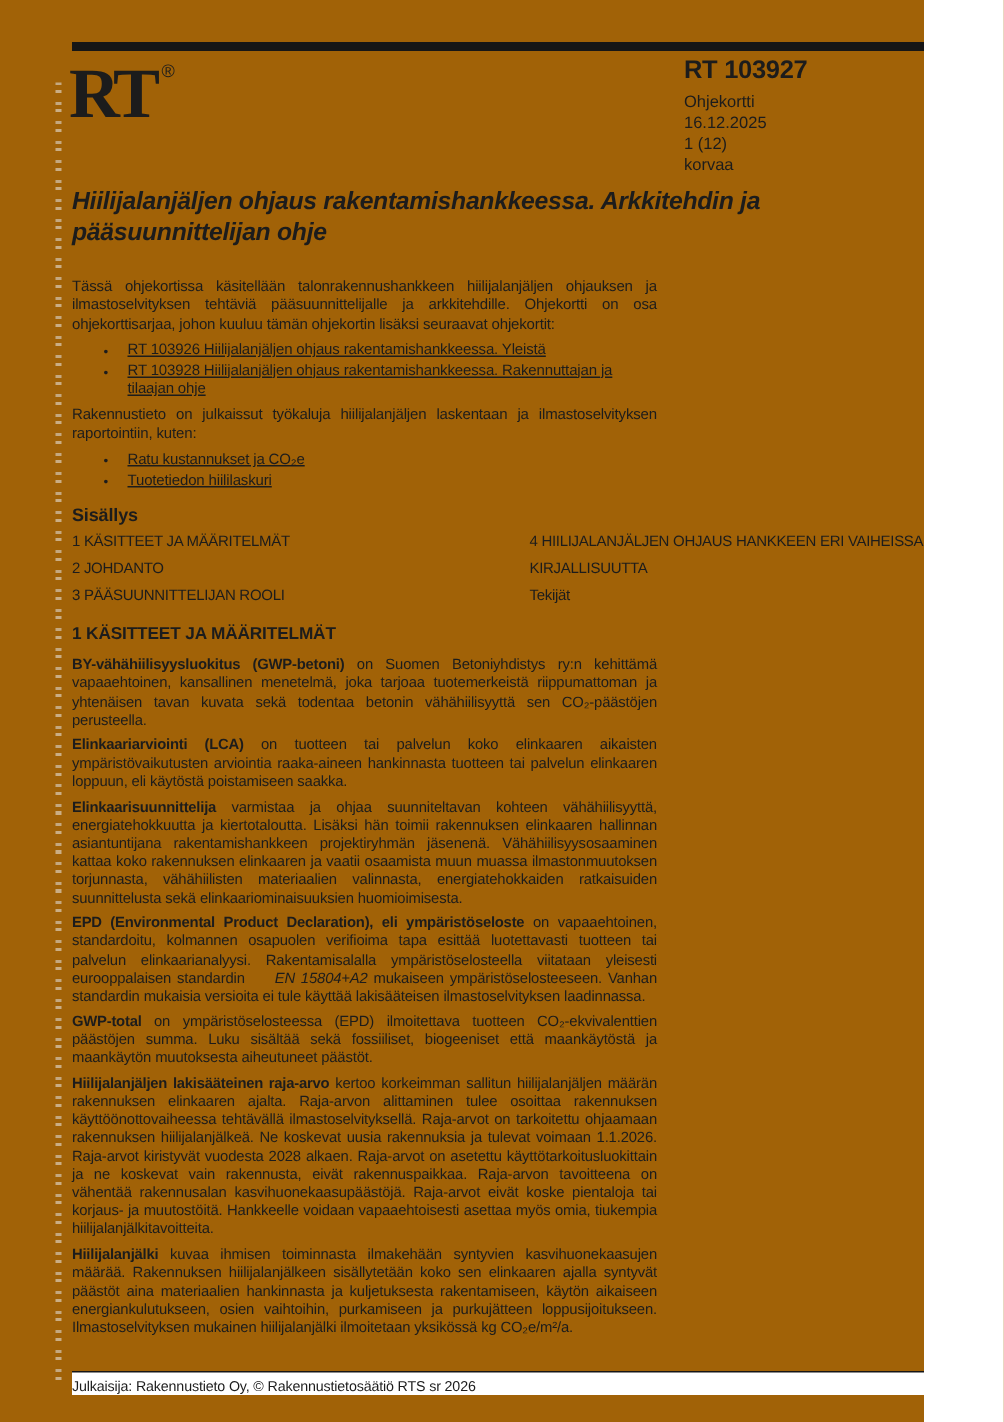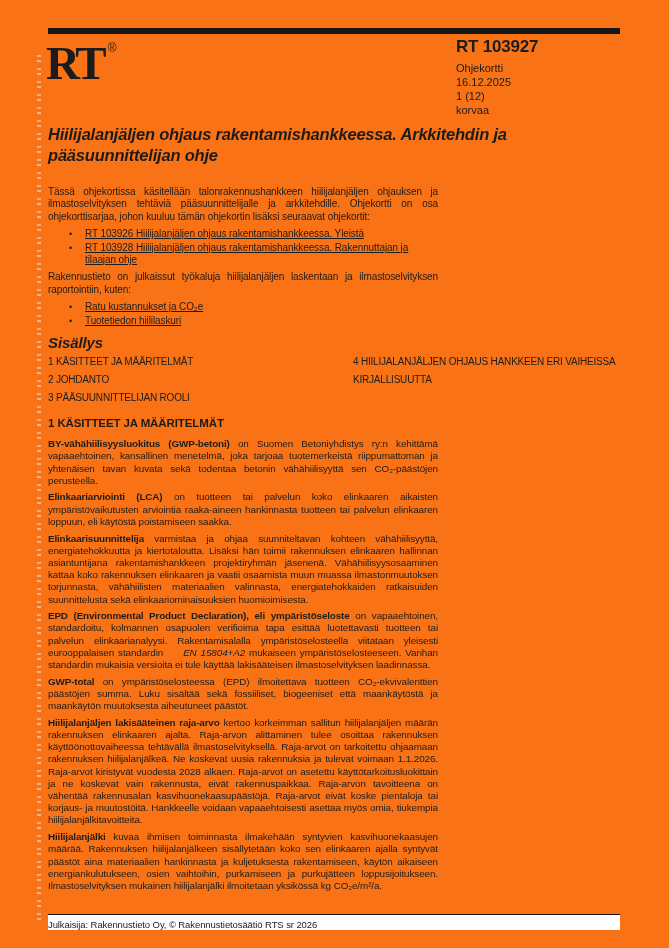--- a/index.html
+++ b/index.html
@@ -1,35 +1,35 @@
 <!DOCTYPE html>
 <html lang="fi"><head>
 <meta charset="utf-8">
 <style>
   html,body{margin:0;padding:0;background:#fff;}
-  .page{position:relative;width:669px;height:948px;background:#f97316;overflow:hidden;
+  .page{position:relative;width:616px;height:948px;background:#a16207;overflow:hidden;
         font-family:"Liberation Sans",sans-serif;color:#1c1c1c;}
   
   .edge-print{position:absolute;left:37px;top:55px;width:4px;height:870px;opacity:.55;
         background:repeating-linear-gradient(to bottom,#e2e2e2 0 2px,transparent 2px 5px,#ececec 5px 7px,transparent 7px 13px);}
   .topbar{position:absolute;left:48px;top:28px;width:572px;height:6px;background:#161616;}
   .logo{position:absolute;left:46px;top:40px;font-family:"Liberation Serif",serif;font-weight:bold;
         font-size:47px;line-height:1;letter-spacing:-3px;}
   .logo .reg{font-size:12px;position:relative;top:-27px;left:4px;letter-spacing:0;font-family:"Liberation Sans",sans-serif;font-weight:normal;}
   .meta{position:absolute;left:456px;top:37px;}
   .doc-number{font-size:17px;font-weight:bold;letter-spacing:-.2px;margin:0 0 4px 0;}
   .meta-line{font-size:11px;line-height:14px;}
   .doc-title{position:absolute;left:48px;top:124px;width:576px;font-size:16.5px;font-weight:bold;
         line-height:21px;letter-spacing:-.2px;font-style:italic;}
   .content{position:absolute;left:48px;top:186px;width:576px;font-size:10px;line-height:12.4px;letter-spacing:-.1px;}
   .narrow{width:390px;text-align:justify;margin:0 0 5px 0;}
   ul.bullets{margin:0 0 5px 0;padding:0;list-style:none;width:390px;}
   ul.bullets li{position:relative;padding-left:37px;margin-bottom:1px;text-decoration:underline;}
   ul.bullets li::before{content:"\2022";position:absolute;left:21px;top:0;font-size:9px;}
-  .toc-heading{font-weight:bold;font-size:15px;margin:10px 0 7px 0;font-style:italic;}
+  .toc-heading{font-weight:bold;font-size:12px;margin:10px 0 7px 0;}
   .toc{display:grid;grid-template-columns:305px 271px;row-gap:5.5px;margin:0 0 10px 0;}
   .toc-item{white-space:nowrap;font-size:10px;letter-spacing:-.2px;}
   .section-heading{font-weight:bold;font-size:11.5px;letter-spacing:-.1px;margin:12px 0 9px 0;}
   .def{width:390px;text-align:justify;margin:0 0 4.5px 0;font-size:9.9px;line-height:12.2px;}
   .def b{letter-spacing:-.15px;}
   .def i{margin-left:16px;}
   .footer{position:absolute;left:48px;top:914px;width:572px;background:#ffffff;
         border-top:1.6px solid #161616;padding-top:4px;font-size:9.5px;letter-spacing:-.1px;}
 </style>
 </head>
@@ -70,20 +70,21 @@
     </ul>
 
     <div class="toc-heading">Sisällys</div>
 
     <div class="toc">
       <div class="toc-item">1 KÄSITTEET JA MÄÄRITELMÄT</div>
       <div class="toc-item">4 HIILIJALANJÄLJEN OHJAUS HANKKEEN ERI VAIHEISSA</div>
       <div class="toc-item">2 JOHDANTO</div>
       <div class="toc-item">KIRJALLISUUTTA</div>
       <div class="toc-item">3 PÄÄSUUNNITTELIJAN ROOLI</div>
+      <div class="toc-item">Tekijät</div>
     </div>
 
     <div class="section-heading">1 KÄSITTEET JA MÄÄRITELMÄT</div>
 
     <p class="def"><b>BY-vähähiilisyysluokitus (GWP-betoni)</b><span> on Suomen Betoniyhdistys ry:n kehittämä vapaaehtoinen, kansallinen menetelmä, joka tarjoaa tuotemerkeistä riippumattoman ja yhtenäisen tavan kuvata sekä todentaa betonin vähähiilisyyttä sen CO₂-päästöjen perusteella.</span></p>
 
     <p class="def"><b>Elinkaariarviointi (LCA)</b><span> on tuotteen tai palvelun koko elinkaaren aikaisten ympäristövaikutusten arviointia raaka-aineen hankinnasta tuotteen tai palvelun elinkaaren loppuun, eli käytöstä poistamiseen saakka.</span></p>
 
     <p class="def"><b>Elinkaarisuunnittelija</b><span> varmistaa ja ohjaa suunniteltavan kohteen vähähiilisyyttä, energiatehokkuutta ja kiertotaloutta. Lisäksi hän toimii rakennuksen elinkaaren hallinnan asiantuntijana rakentamishankkeen projektiryhmän jäsenenä. Vähähiilisyysosaaminen kattaa koko rakennuksen elinkaaren ja vaatii osaamista muun muassa ilmastonmuutoksen torjunnasta, vähähiilisten materiaalien valinnasta, energiatehokkaiden ratkaisuiden suunnittelusta sekä elinkaariominaisuuksien huomioimisesta.</span></p>
 

